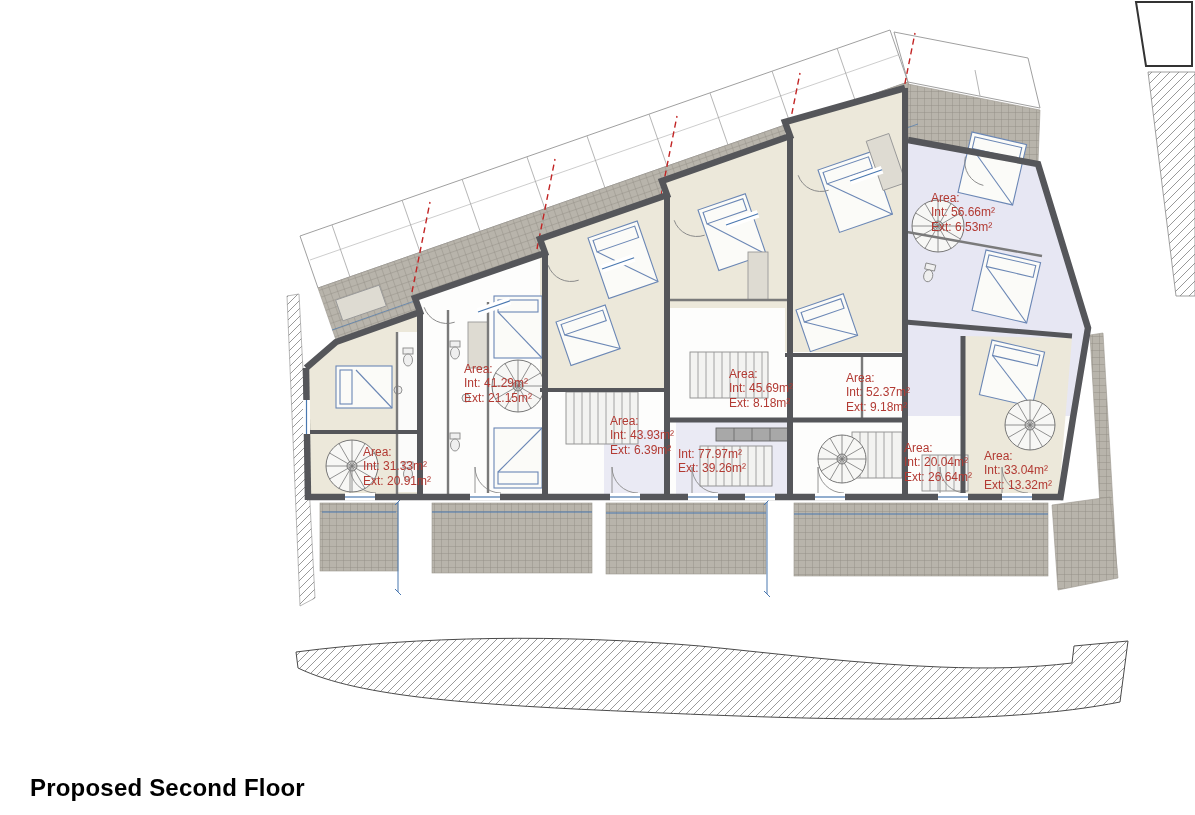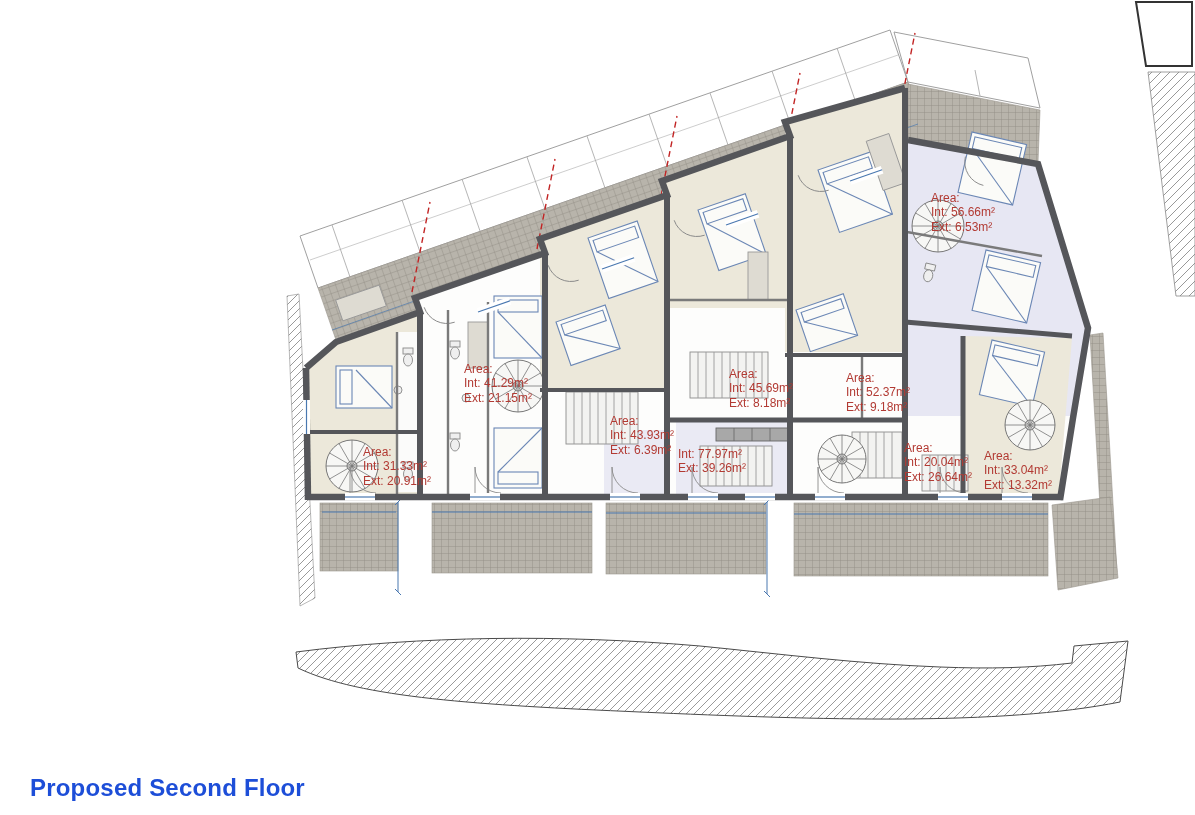--- a/index.html
+++ b/index.html
@@ -409,15 +409,15 @@
         <div>Int: 56.66m²</div>
         <div>Ext: 6.53m²</div>
       </div>
       <div class="area-label" style="left: 984px; top: 449px;">
         <div>Area:</div>
         <div>Int: 33.04m²</div>
         <div>Ext: 13.32m²</div>
       </div>
     </div>
 
-<h1 class="page-title" style="color: #1d4ed8;">Proposed Second Floor</h1>
+<h1 class="page-title" style="color: #000000;">Proposed Second Floor</h1>
 
 </div>
 
 </body></html>

